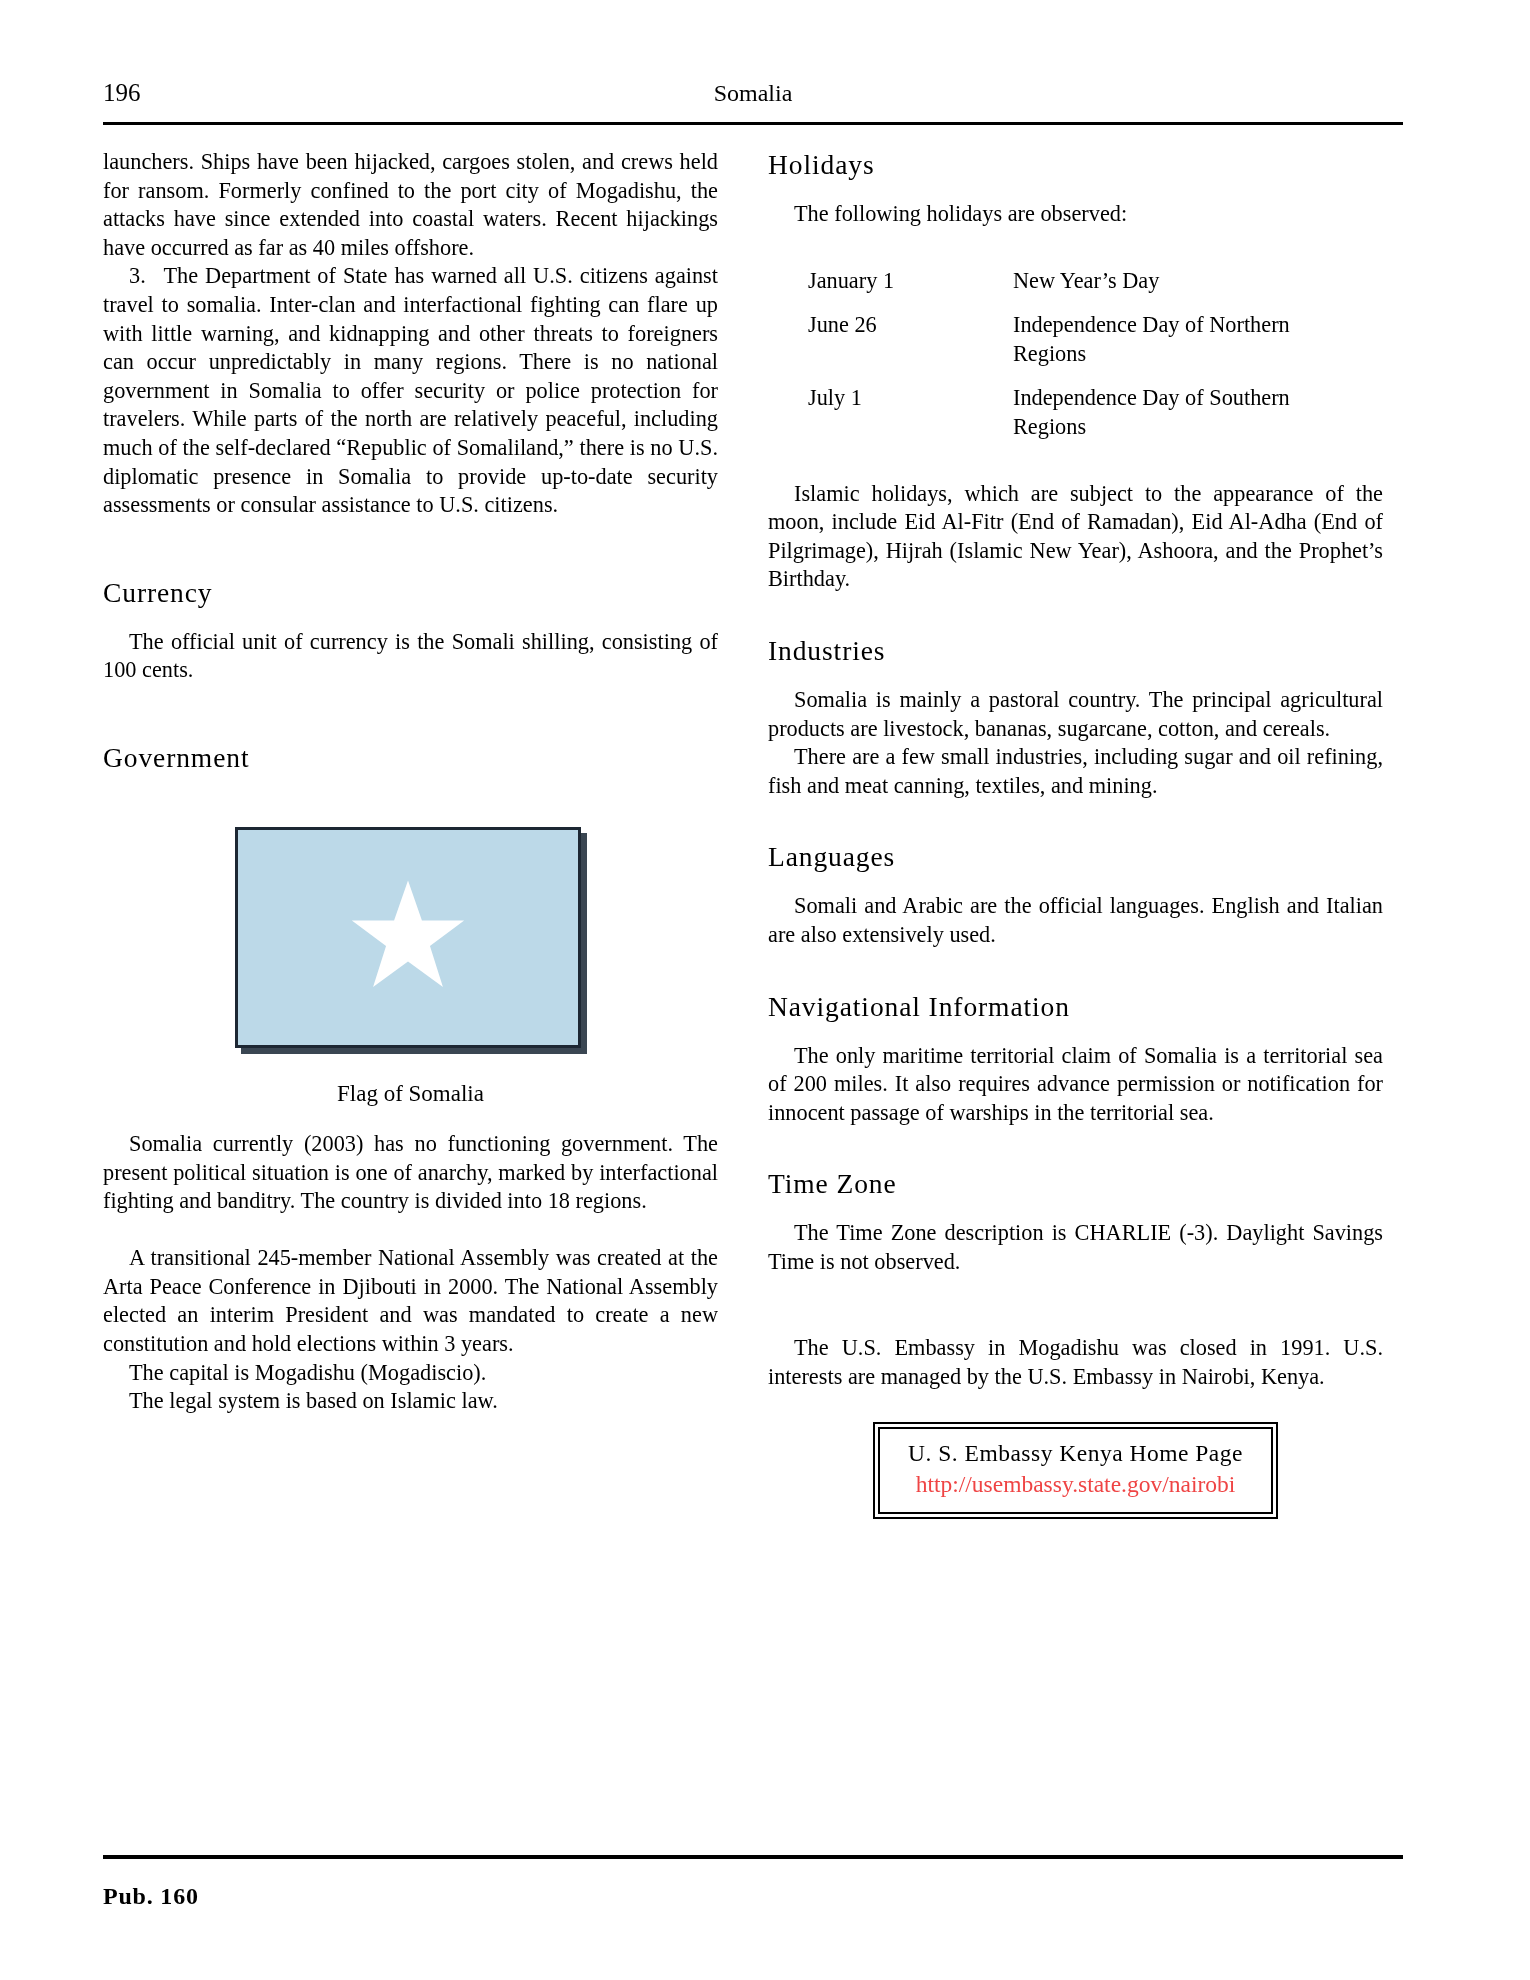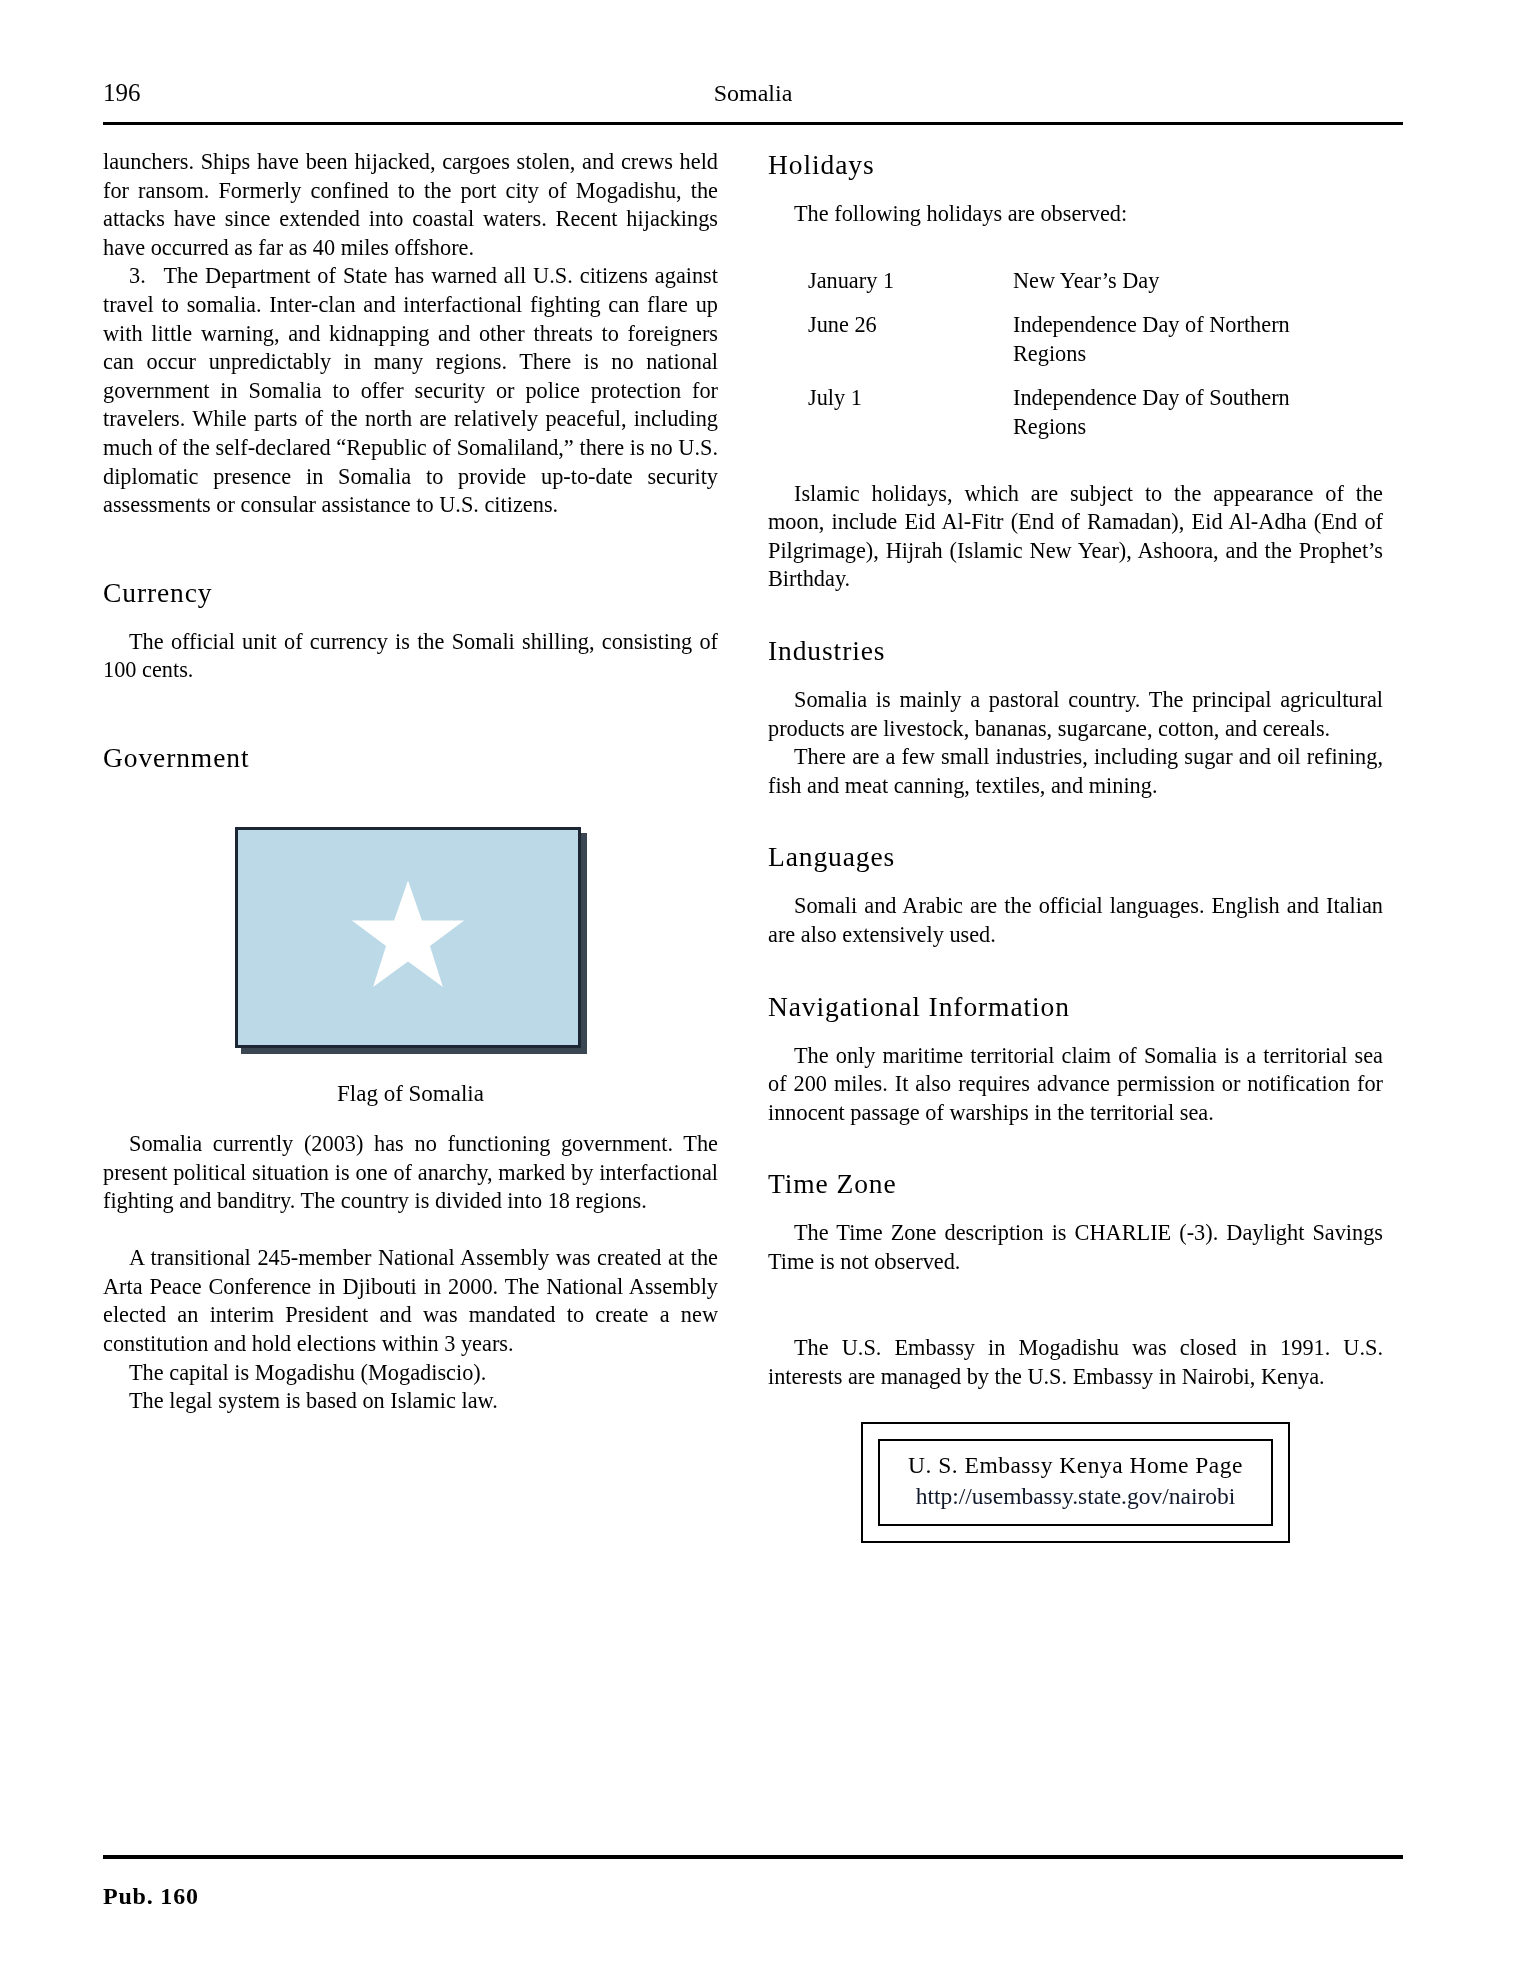--- a/index.html
+++ b/index.html
@@ -153,37 +153,37 @@
   }
 
   
   .embassy-box-wrap {
     display: flex;
     justify-content: center;
     margin-top: 30px;
   }
   .embassy-box {
     border: 2px solid #000;
-    padding: 15px;
+    padding: 3px;
     background: #fff;
   }
   .embassy-inner {
     border: 2px solid #000;
     padding: 9px 28px 12px 28px;
     text-align: center;
   }
   .embassy-title {
     font-size: 23.5px;
     line-height: 31px;
     letter-spacing: 0.5px;
   }
   .embassy-url {
     font-size: 23.5px;
     line-height: 31px;
-    color: #0f172a;
+    color: #ef4444;
   }
 
   
   .footer-rule {
     position: absolute;
     left: 103px;
     top: 1855px;
     width: 1300px;
     height: 4px;
     background: #000;

